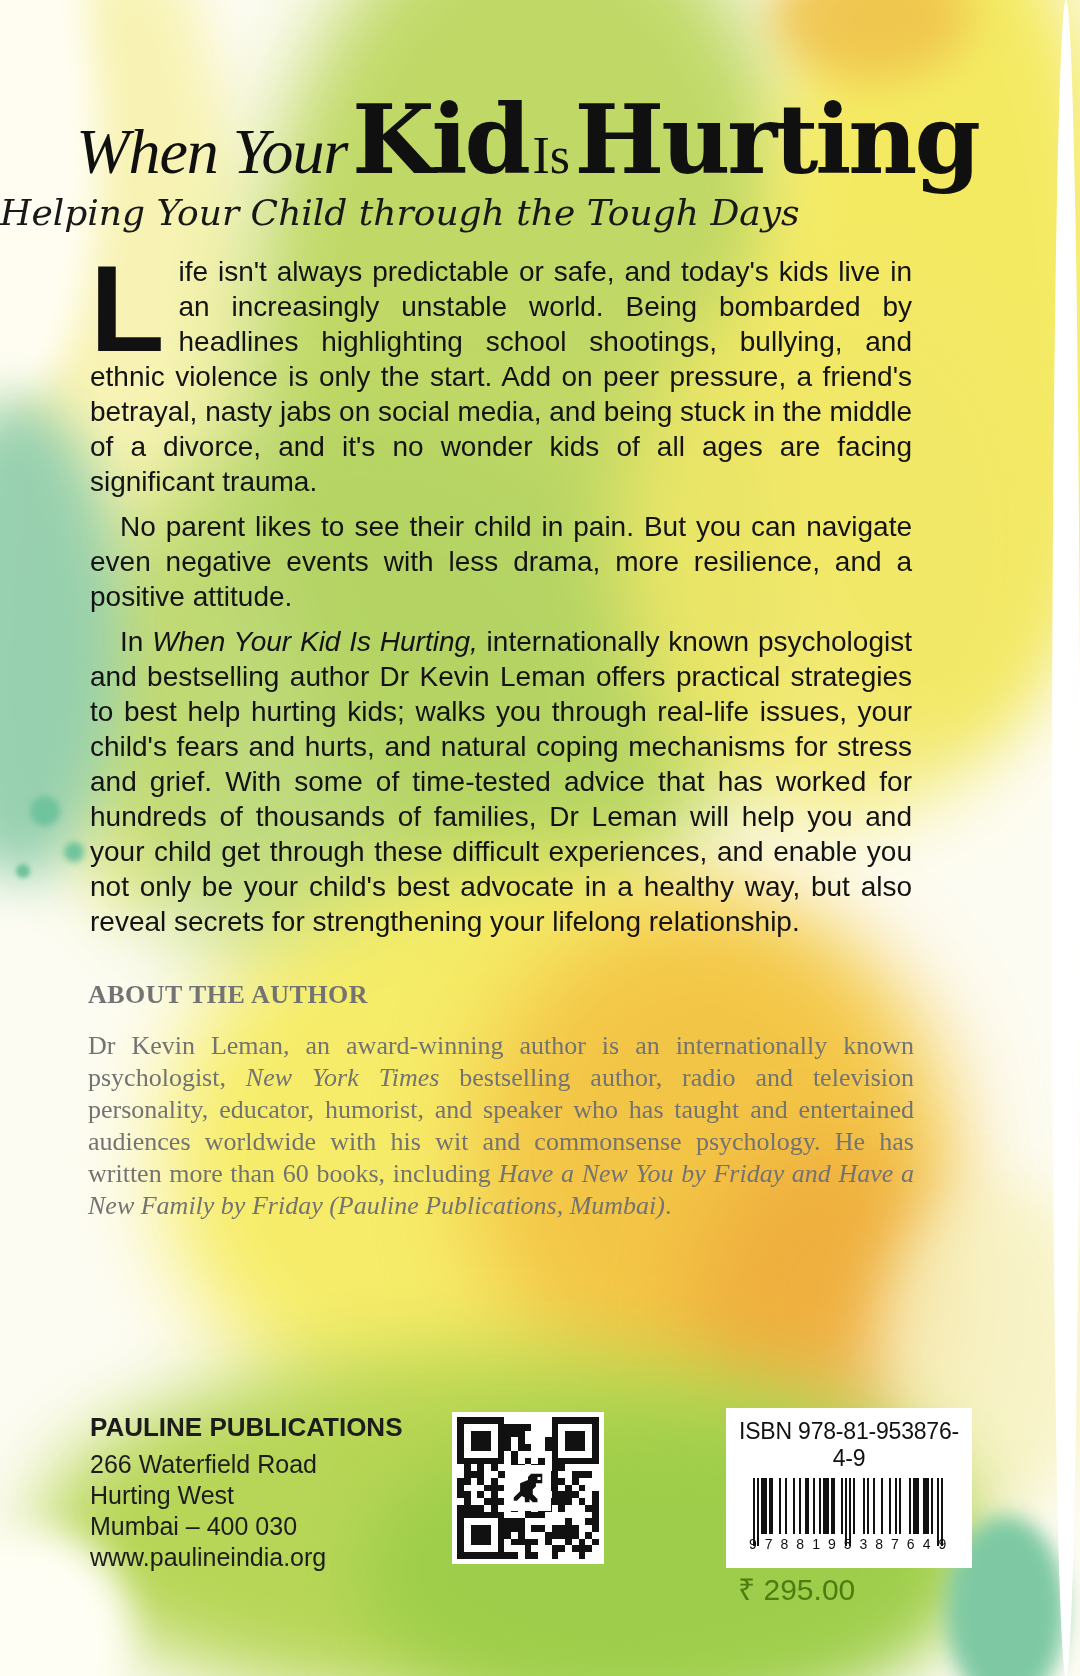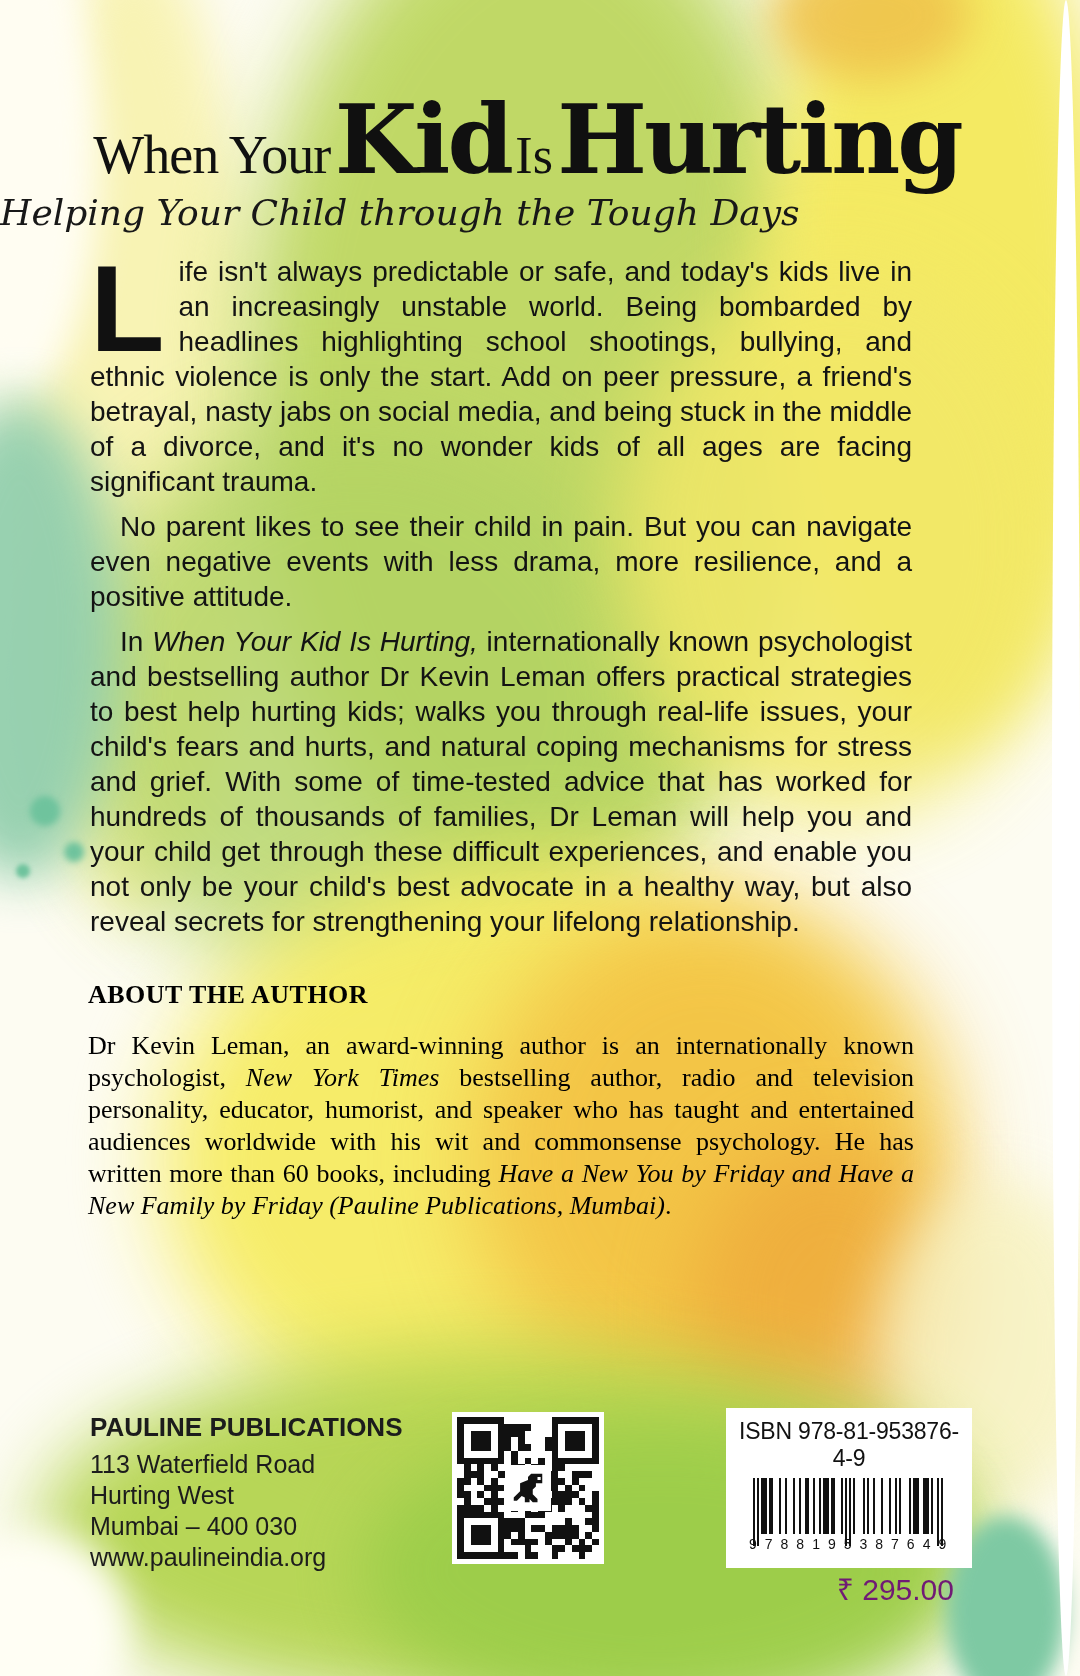--- a/index.html
+++ b/index.html
@@ -24,31 +24,31 @@
   .b-orange-deep{left:690px;top:1140px;width:280px;height:340px;background:#eda43a;filter:blur(40px);opacity:.65;}
   .b-cream-right-low{left:880px;top:1180px;width:230px;height:330px;background:#f7f2c0;filter:blur(30px);opacity:.85;}
   .b-green-bottom{left:40px;top:1350px;width:940px;height:360px;background:#b4d44f;filter:blur(38px);opacity:.95;}
   .b-green-bottom2{left:360px;top:1420px;width:600px;height:300px;background:#9bcd49;filter:blur(34px);opacity:.9;}
   .b-white-bl{left:-70px;top:1530px;width:200px;height:200px;background:#fffef4;filter:blur(18px);}
   .b-teal-br{left:946px;top:1516px;width:120px;height:190px;background:#7ec9a3;filter:blur(10px);border-radius:10px;}
   .edge-right{position:absolute;right:0;top:0;width:28px;height:1676px;background:#ffffff;border-radius:0;filter:none;}
   
   .content{position:absolute;inset:0;}
   .title-line{position:absolute;top:84px;left:0;width:1054px;text-align:center;white-space:nowrap;color:#101010;}
-  .t-light{font-family:"Liberation Serif",serif;font-size:54px;letter-spacing:-1px;}
+  .t-light{font-family:"Liberation Serif",serif;font-size:64px;letter-spacing:-1px;font-style:italic;}
   .t-big{font-family:"DejaVu Serif",serif;font-weight:700;font-size:95px;letter-spacing:-3px;margin-top:21px;}
   .t-small{font-family:"Liberation Serif",serif;font-size:52px;}
   .subtitle{position:absolute;top:192px;left:0;width:1054px;
             font-family:"DejaVu Serif",serif;font-style:italic;font-size:36px;color:#181818;}
   .synopsis{position:absolute;top:254px;left:90px;width:822px;font-size:28px;line-height:35px;
             text-align:justify;color:#131313;}
   .synopsis p{margin:0 0 10px 0;}
   .synopsis p.indent{text-indent:30px;}
   .dropcap{float:left;font-size:122px;line-height:94px;font-weight:700;margin:8px 14px 0 0;color:#111;}
-  .about{position:absolute;top:980px;left:88px;width:826px;color:#000000;}
+  .about{position:absolute;top:980px;left:88px;width:826px;color:#737373;}
   .about h2{margin:0;font-family:"Liberation Serif",serif;font-weight:700;font-size:26px;letter-spacing:.5px;}
   .about .about-body{margin-top:20px;font-family:"Liberation Serif",serif;font-size:26px;line-height:32px;text-align:justify;}
   
   .pub{position:absolute;left:90px;top:1412px;font-size:25px;line-height:31px;color:#1c1c1c;}
   .pub-name{font-weight:700;font-size:26px;margin-bottom:6px;}
   .qr{position:absolute;left:452px;top:1412px;width:152px;height:152px;background:#fff;padding:5px;box-sizing:border-box;}
   .qr-grid{position:relative;width:142px;height:142px;display:grid;
            grid-template-columns:repeat(21,1fr);grid-template-rows:repeat(21,1fr);}
   .qr-grid .on{background:#111;}
   .qr-logo{position:absolute;left:50%;top:50%;width:46px;height:46px;transform:translate(-50%,-50%);
@@ -57,21 +57,21 @@
             padding:10px 12px 6px;box-sizing:border-box;}
   .isbn-label{font-size:23px;text-align:center;letter-spacing:-0.2px;color:#111;}
   .bars{height:70px;margin:6px auto 0;width:192px;position:relative;display:flex;align-items:flex-start;}
   .bars div{width:2px;}
   .bars .m1{background:#111;height:56px;}
   .bars .m0{background:transparent;height:56px;}
   .bars .g1{background:#111;height:68px;}
   .bar-digits{width:200px;margin:-12px auto 16px;display:flex;justify-content:space-between;
               font-size:14px;color:#111;}
   .bar-digits span{letter-spacing:8px;}
-  .price{margin-top:8px;text-align:right;padding-right:6px;font-size:30px;color:#701a75;}
+  .price{margin-top:8px;text-align:left;padding-right:6px;font-size:30px;color:#4d7c0f;}
 </style>
 </head>
 <body>
 
 <div class="page">
 
   <div class="wash">
     <div class="b-paleyellow-left"></div>
     <div class="b-green-main"></div>
     <div class="b-green-low"></div>
@@ -110,21 +110,21 @@
       <p class="indent"><span>In </span><em>When Your Kid Is Hurting,</em><span> internationally known psychologist and bestselling author Dr Kevin Leman offers practical strategies to best help hurting kids; walks you through real-life issues, your child's fears and hurts, and natural coping mechanisms for stress and grief. With some of time-tested advice that has worked for hundreds of thousands of families, Dr Leman will help you and your child get through these difficult experiences, and enable you not only be your child's best advocate in a healthy way, but also reveal secrets for strengthening your lifelong relationship.</span></p>
     </div>
 
     <div class="about">
       <h2>ABOUT THE AUTHOR</h2>
       <div class="about-body"><span>Dr Kevin Leman, an award-winning author is an internationally known psychologist, </span><em>New York Times</em><span> bestselling author, radio and television personality, educator, humorist, and speaker who has taught and entertained audiences worldwide with his wit and commonsense psychology. He has written more than 60 books, including </span><em>Have a New You by Friday and Have a New Family by Friday</em><span> </span><em>(Pauline Publications, Mumbai)</em><span>.</span></div>
     </div>
 
     <div class="pub">
       <div class="pub-name">PAULINE PUBLICATIONS</div>
-      <div>113 Waterfield Road</div>
+      <div>266 Waterfield Road</div>
       <div>Hurting West</div>
       <div>Mumbai – 400 030</div>
       <div>www.paulineindia.org</div>
     </div>
 
     <div class="qr">
       <div class="qr-grid" id="qrGrid">
           <div class="on"></div>
           <div class="on"></div>
           <div class="on"></div>

